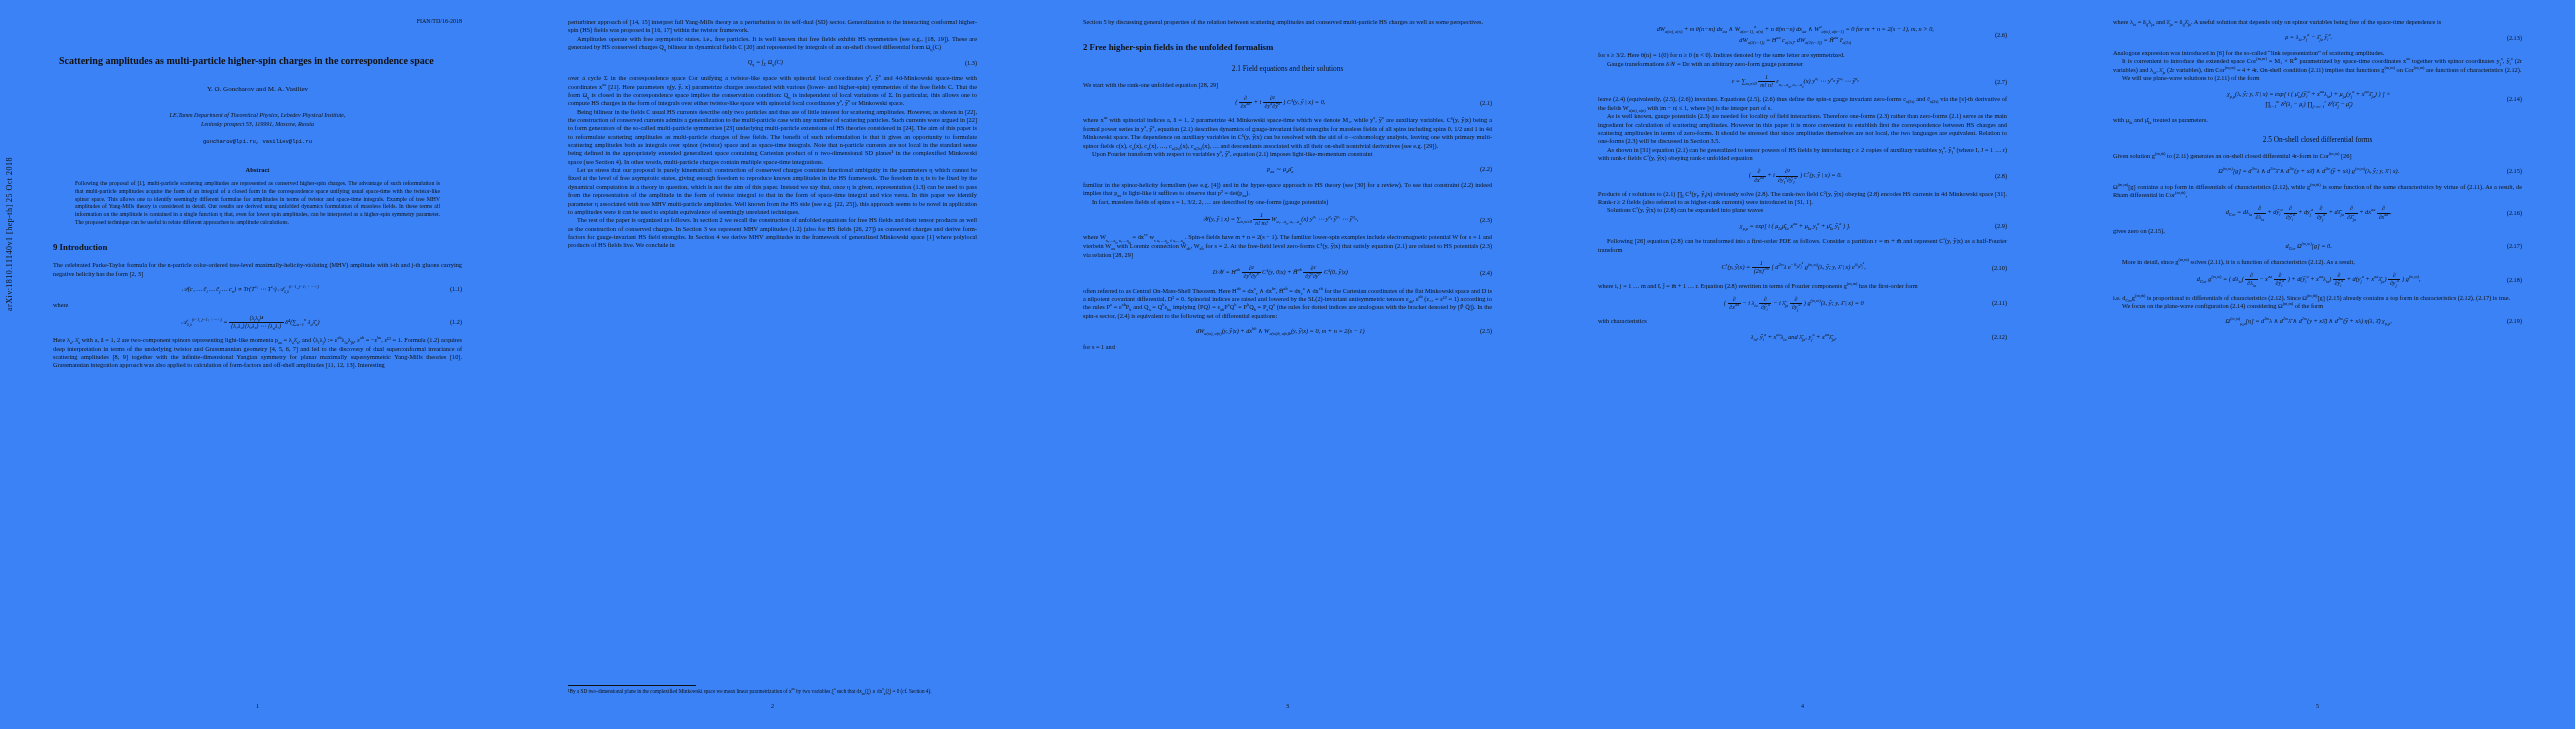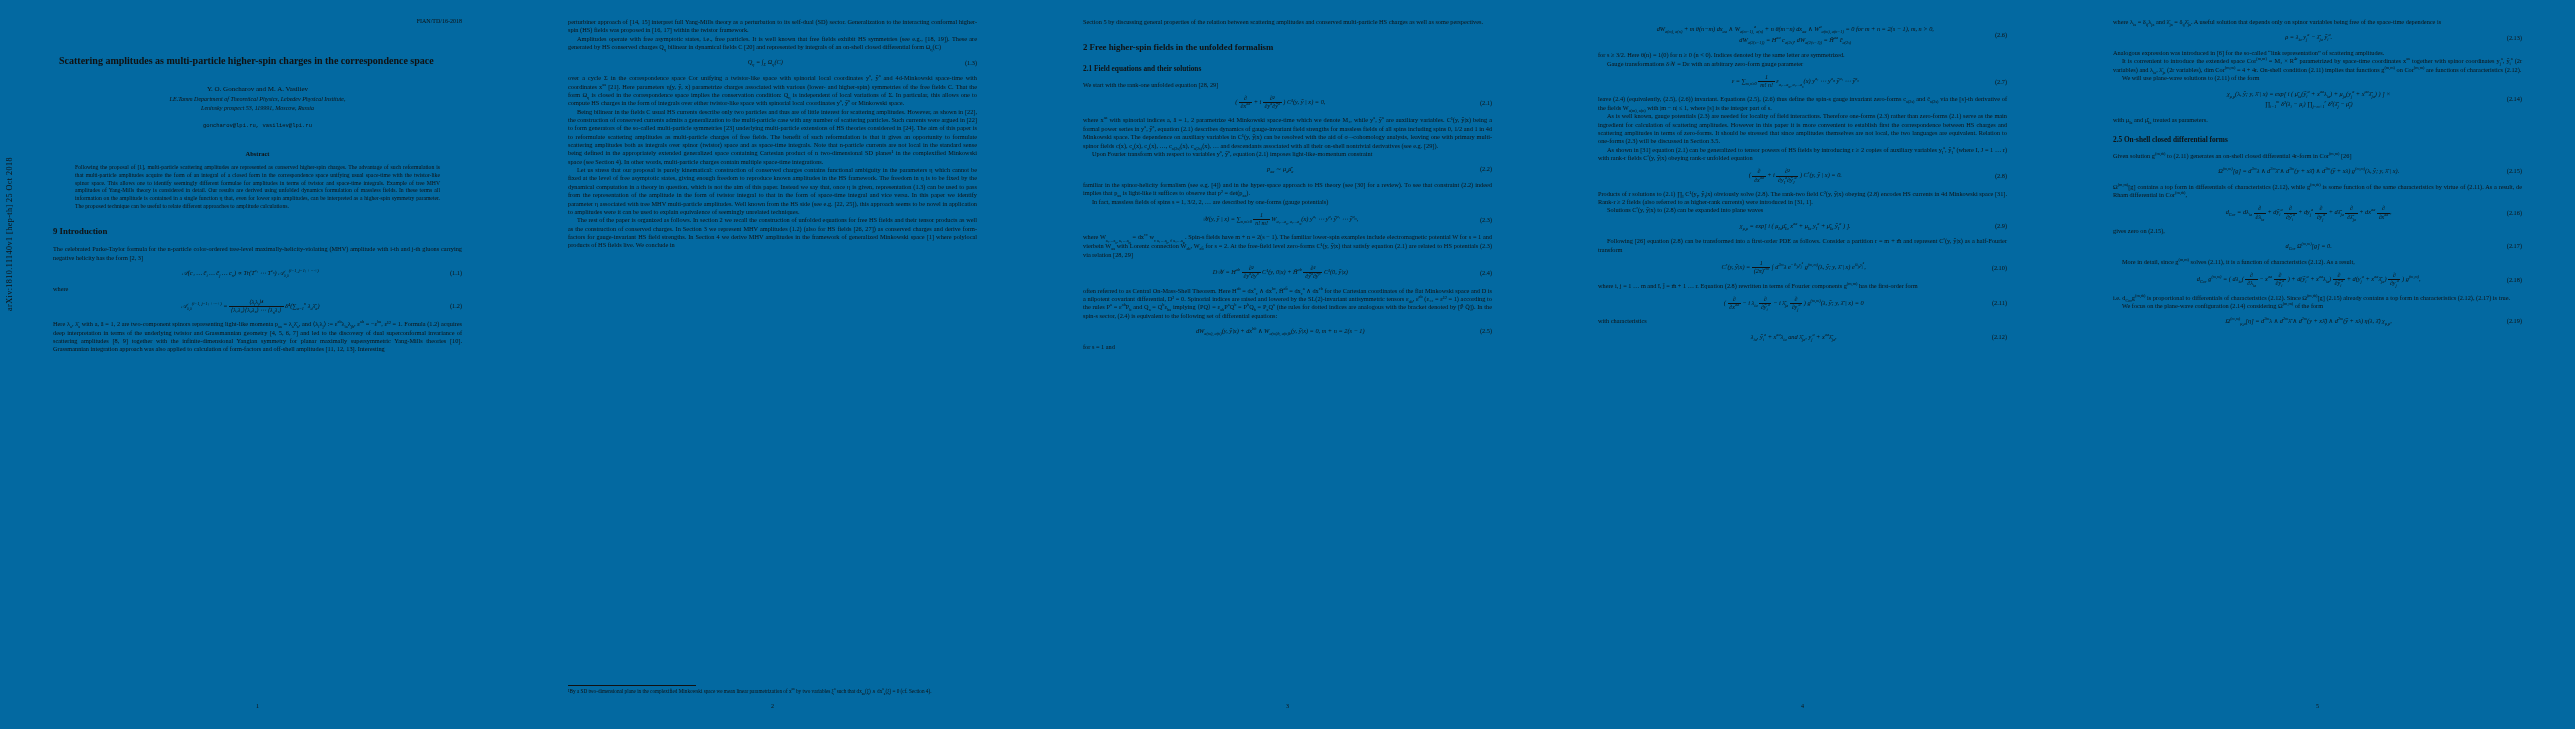--- a/index.html
+++ b/index.html
@@ -1,28 +1,28 @@
 <!DOCTYPE html>
 <html style="font-size:9.7px"><head>
 <meta charset="utf-8">
 <style>
   * { margin:0; padding:0; box-sizing:border-box; }
   html, body { width:2576px; height:729px; background:#ffffff; }
   body { font-family:"Liberation Serif","DejaVu Serif",serif; color:#111111; }
   .strip { display:flex; width:2576px; height:729px; background:#ffffff; }
-  .page { position:relative; width:515px; height:729px; padding:18px 53px 36px 53px; overflow:hidden; text-align:justify; font-size:6.3px; line-height:1.33; background:#0369a1; }
+  .page { position:relative; width:515px; height:729px; padding:18px 53px 36px 53px; overflow:hidden; text-align:justify; font-size:6.3px; line-height:1.33; background:#3b82f6; }
   .pagehead { text-align:right; font-size:6px; margin-bottom:28px; }
   .title { text-align:left; font-size:10px; font-weight:bold; line-height:1.4; margin:0 6px 17px 6px; }
-  .authors { text-align:center; font-size:7px; margin-bottom:1px; }
+  .authors { text-align:center; font-size:7px; margin-bottom:17px; }
   .affil { text-align:center; font-style:italic; font-size:6px; line-height:1.45; }
   .email { text-align:center; font-family:"Liberation Mono","DejaVu Sans Mono",monospace; font-size:5.5px; margin-top:9.7px; }
   .abs-head { text-align:center; font-weight:bold; font-size:6.4px; margin-top:20.7px; margin-bottom:5.5px; }
   .abstract { margin:0 22px; font-size:5.7px; line-height:1.34; }
   .sec { font-size:8.8px; font-weight:bold; margin:16px 0 8px 0; text-align:left; line-height:1.25; }
-  .subsec { font-size:7.3px; font-weight:bold; margin:11px 0 6.7px 0; text-align:left; }
+  .subsec { font-size:7.3px; font-weight:normal; margin:11px 0 6.7px 0; text-align:center; }
   p.body { margin:0; }
   p.indent { text-indent:9px; }
   .eq { display:flex; align-items:center; margin:6px 0; font-style:italic; }
   .eq-body { flex:1; text-align:center; font-size:6.3px; line-height:1.7; }
   .eq-num { font-style:normal; font-size:6.3px; margin-left:2.4px; }
   .frac { display:inline-block; vertical-align:middle; text-align:center; line-height:1.2; font-size:0.95em; }
   .frac > span { display:block; padding:0 1.8px; }
   .frac > span:first-child { border-bottom:0.5px solid #111; }
   sup, sub { font-size:0.68em; line-height:0; }
   .pagenum { position:absolute; bottom:18px; left:0; width:100%; text-align:center; font-size:6px; }

